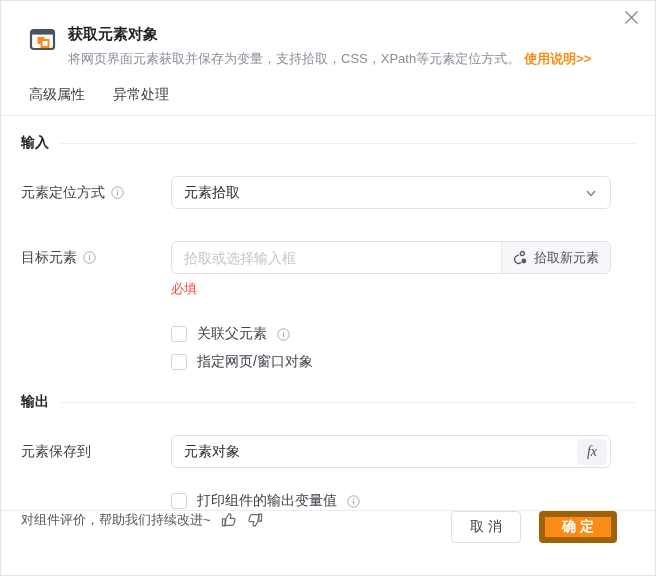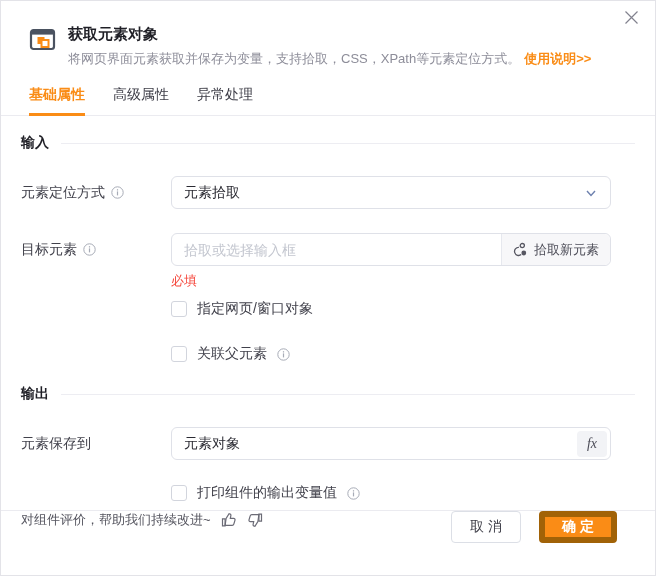--- a/index.html
+++ b/index.html
@@ -106,21 +106,20 @@
     </div>
     <div>
       <div class="header-title">获取元素对象</div>
       <div class="header-desc">
         <span>将网页界面元素获取并保存为变量，支持拾取，CSS，XPath等元素定位方式。</span><a class="help-link">使用说明&gt;&gt;</a>
       </div>
     </div>
   </div>
 
   <div class="tabs">
-    <div class="tab active">基础属性</div>
     <div class="tab">高级属性</div>
     <div class="tab">异常处理</div>
   </div>
 
   <div class="section-head">
     <div class="section-title">输入</div>
     <div class="section-line"></div>
   </div>
 
   <div class="form-row">
@@ -139,21 +138,21 @@
         <span>元素拾取</span>
         <span style="color:#6d80ae;display:flex;">
           <svg width="14" height="14" viewBox="0 0 14 14">
               <path d="M3 5 L7 9.5 L11 5" fill="none" stroke="currentColor" stroke-width="1.4"></path>
             </svg>
         </span>
       </div>
     </div>
   </div>
 
-  <div class="form-row" style="margin-top:24px;">
+  <div class="form-row" style="margin-top:32px;">
     <div class="form-label">
       <span>目标元素</span>
       <span class="info-ic">
         <svg width="13" height="13" viewBox="0 0 13 13">
             <circle cx="6.5" cy="6.5" r="5.7" fill="none" stroke="currentColor" stroke-width="1"></circle>
             <rect x="5.9" y="5.4" width="1.2" height="4" fill="currentColor"></rect>
             <rect x="5.9" y="3.2" width="1.2" height="1.3" fill="currentColor"></rect>
           </svg>
       </span>
     </div>
@@ -169,37 +168,37 @@
             </svg>
           </span>
           <span>拾取新元素</span>
         </div>
       </div>
     </div>
   </div>
 
   <div class="required-hint">必填</div>
 
-  <div class="checkbox-row">
-    <span class="checkbox"></span>
-    <span>指定网页/窗口对象</span>
-  </div>
-
   <div class="checkbox-row cb-gap-lg">
     <span class="checkbox"></span>
     <span>关联父元素</span>
     <span class="info-ic">
       <svg width="13" height="13" viewBox="0 0 13 13">
           <circle cx="6.5" cy="6.5" r="5.7" fill="none" stroke="currentColor" stroke-width="1"></circle>
           <rect x="5.9" y="5.4" width="1.2" height="4" fill="currentColor"></rect>
           <rect x="5.9" y="3.2" width="1.2" height="1.3" fill="currentColor"></rect>
         </svg>
     </span>
   </div>
 
+  <div class="checkbox-row">
+    <span class="checkbox"></span>
+    <span>指定网页/窗口对象</span>
+  </div>
+
   <div class="section-head" style="margin-top:22px;">
     <div class="section-title">输出</div>
     <div class="section-line"></div>
   </div>
 
   <div class="form-row">
     <div class="form-label">
       <span>元素保存到</span>
     </div>
     <div class="control">

